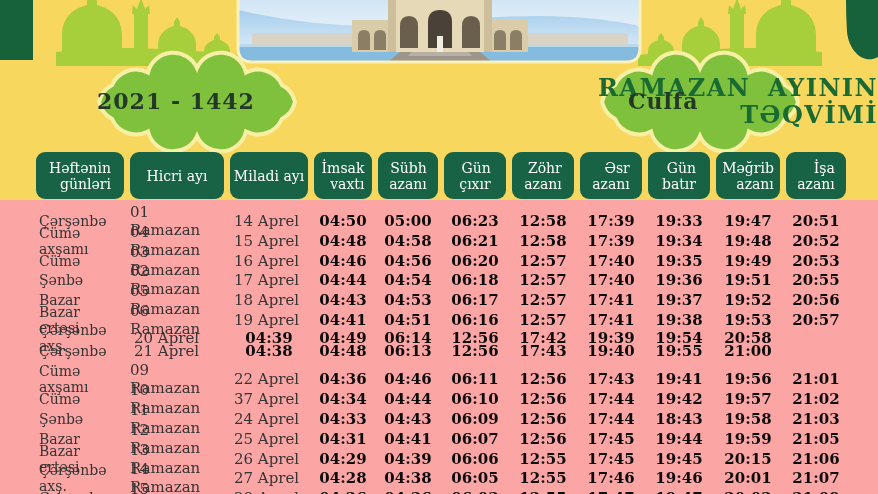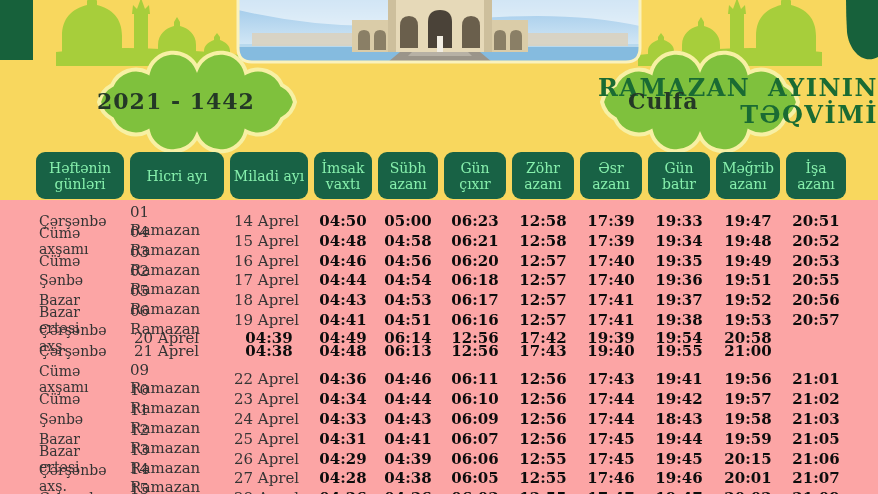--- a/index.html
+++ b/index.html
@@ -23,22 +23,22 @@
   .badge-label.year{left:97px;}
   .badge-label.loc{left:628px;}
   
   .grid-row{
     display:grid;
     grid-template-columns:88px 94px 78px 58px 60px 62px 62px 62px 62px 64px 60px;
     column-gap:6px;padding-left:36px;
   }
   .header-row{position:absolute;left:0;right:0;top:152px;}
   .hcell{
-    background:#186245;color:#86efac;border-radius:9px;height:47px;
-    display:flex;align-items:center;justify-content:center;text-align:center;
+    background:#186245;color:#ffffff;border-radius:9px;height:47px;
+    display:flex;align-items:center;justify-content:center;text-align:right;
     font-size:14px;line-height:16px;white-space:pre-line;
   }
   .table-body{background:#fca5a5;padding-top:3px;height:291px;overflow:hidden;}
   .body-row{height:19.8px;align-items:center;}
   .cell{font-size:15px;color:#343434;}
   .c0{font-size:14px;text-align:left;padding-left:3px;}
   .c1{text-align:left;}
   .c2{text-align:left;padding-left:4px;}
   .time{font-weight:bold;color:#0d0d0d;text-align:center;}
 </style>
@@ -243,21 +243,21 @@
         <div class="cell c5 time">06:11</div>
         <div class="cell c6 time">12:56</div>
         <div class="cell c7 time">17:43</div>
         <div class="cell c8 time">19:41</div>
         <div class="cell c9 time">19:56</div>
         <div class="cell c10 time">21:01</div>
       </div>
       <div class="grid-row body-row">
         <div class="cell c0">Cümə</div>
         <div class="cell c1">10 Ramazan</div>
-        <div class="cell c2">23 Aprel</div>
+        <div class="cell c2">37 Aprel</div>
         <div class="cell c3 time">04:34</div>
         <div class="cell c4 time">04:44</div>
         <div class="cell c5 time">06:10</div>
         <div class="cell c6 time">12:56</div>
         <div class="cell c7 time">17:44</div>
         <div class="cell c8 time">19:42</div>
         <div class="cell c9 time">19:57</div>
         <div class="cell c10 time">21:02</div>
       </div>
       <div class="grid-row body-row">

